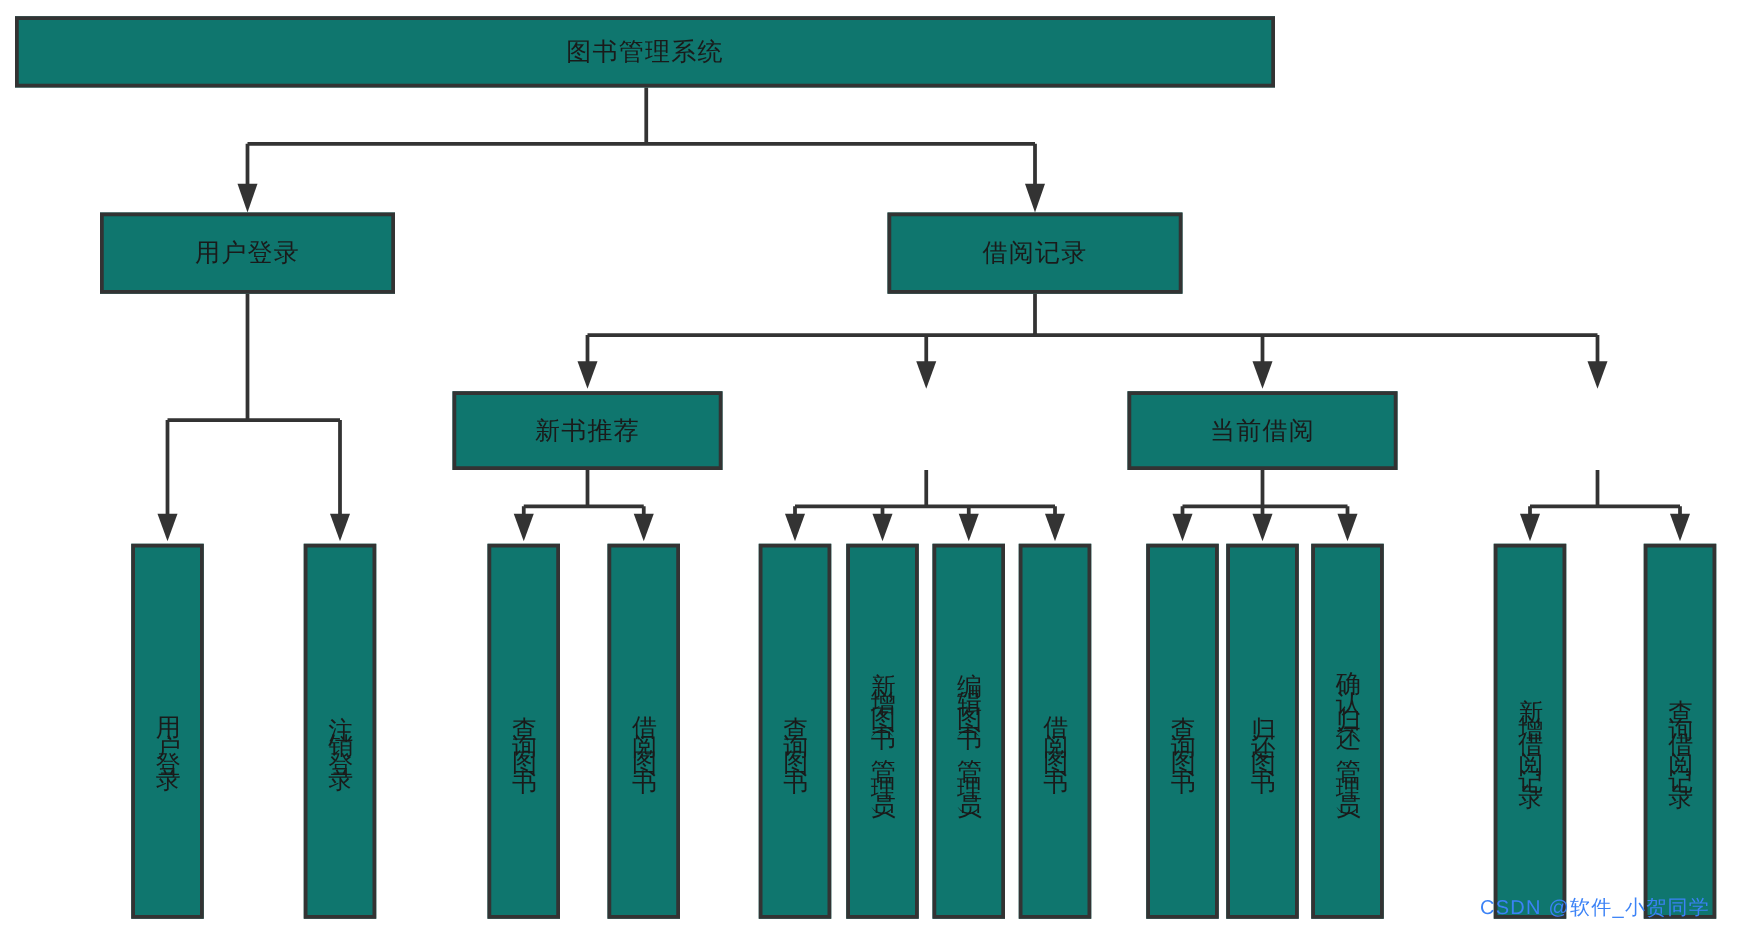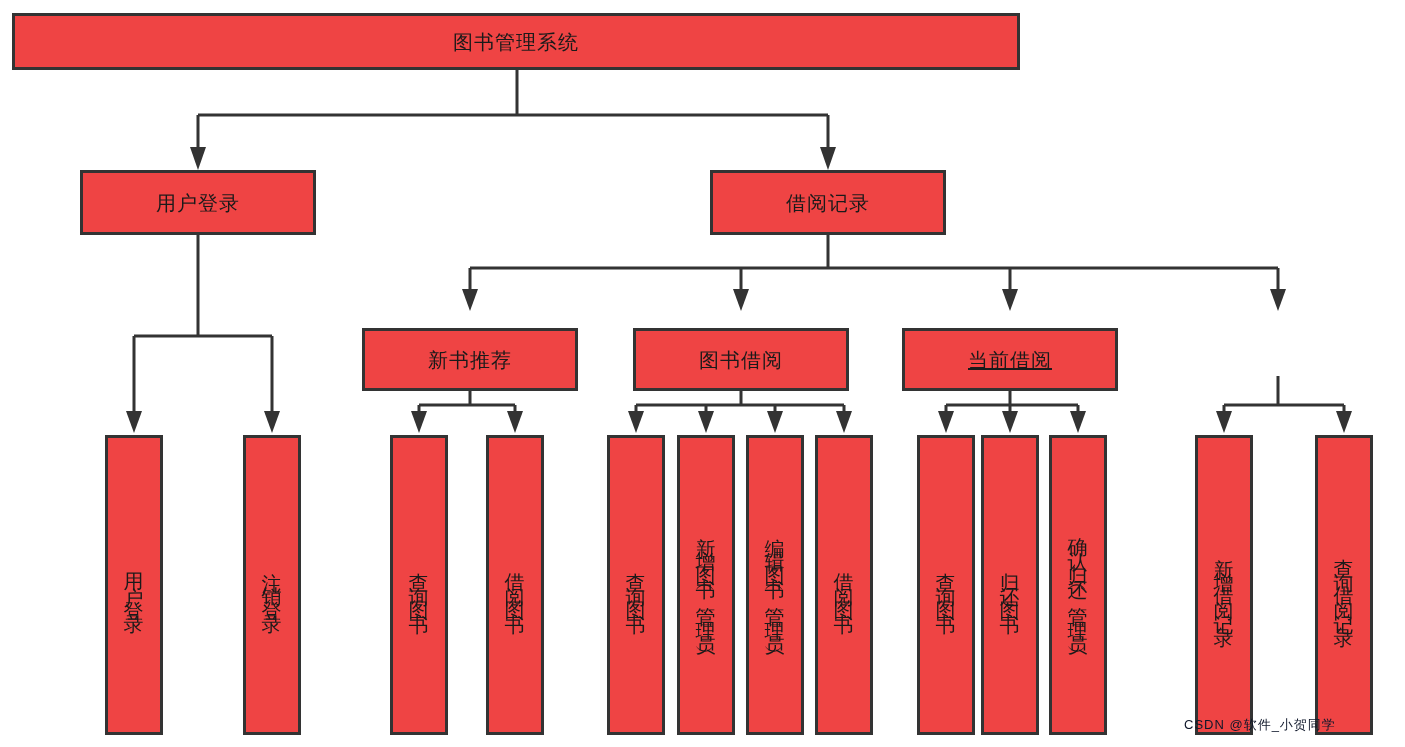--- a/index.html
+++ b/index.html
@@ -2,36 +2,36 @@
 <html><head>
 <meta charset="utf-8">
 <style>
   html,body{margin:0;padding:0;background:#ffffff;}
   .stage{
     position:relative;width:1405px;height:747px;background:#ffffff;overflow:hidden;
     font-family:"Liberation Sans",sans-serif;color:#1a1a1a;
   }
   .wires{position:absolute;left:0;top:0;width:1405px;height:747px;z-index:1;}
   .node{
-    position:absolute;box-sizing:border-box;background:#ef4444;
+    position:absolute;box-sizing:border-box;background:#0f766e;
     border:3px solid #333333;display:flex;align-items:center;justify-content:center;
     font-size:20px;line-height:1;z-index:2;letter-spacing:1px;
   }
   .node-root{left:12px;top:13px;width:1008px;height:57px;}
   .node-l2{top:170px;width:236px;height:65px;}
-  .node-l3{top:328px;width:216px;height:63px;}
+  .node-l3{top:313px;width:216px;height:63px;}
   .leaf{top:435px;width:58px;height:300px;}
   .leaf .vtext{
     writing-mode:vertical-rl;text-orientation:mixed;
     letter-spacing:14px;font-size:20px;line-height:1;
     max-height:292px;
   }
   .watermark{
     position:absolute;left:1184px;top:716px;z-index:3;
-    font-size:13px;color:#0f172a;letter-spacing:1px;white-space:nowrap;
+    font-size:16px;color:#3b82f6;letter-spacing:1px;white-space:nowrap;
   }
 </style>
 </head>
 <body>
 
 <div class="stage">
 
   <svg class="wires" viewBox="0 0 1405 747" xmlns="http://www.w3.org/2000/svg" fill="none" stroke="#333333" stroke-width="3">
 
     <path d="M517,70 V115 M198,115 H828 M198,115 V150 M828,115 V150"></path>
@@ -75,24 +75,21 @@
   <div class="node node-l2" style="left:80px;">
     <span>用户登录</span>
   </div>
   <div class="node node-l2" style="left:710px;">
     <span>借阅记录</span>
   </div>
 
   <div class="node node-l3" style="left:362px;">
     <span>新书推荐</span>
   </div>
-  <div class="node node-l3" style="left:633px;">
-    <span>图书借阅</span>
-  </div>
-  <div class="node node-l3" style="left:902px;text-decoration:underline;">
+  <div class="node node-l3" style="left:902px;">
     <span>当前借阅</span>
   </div>
 
   <div class="node leaf" style="left:105px;">
     <span class="vtext">用户登录</span>
   </div>
   <div class="node leaf" style="left:243px;">
     <span class="vtext">注销登录</span>
   </div>
   <div class="node leaf" style="left:390px;">

